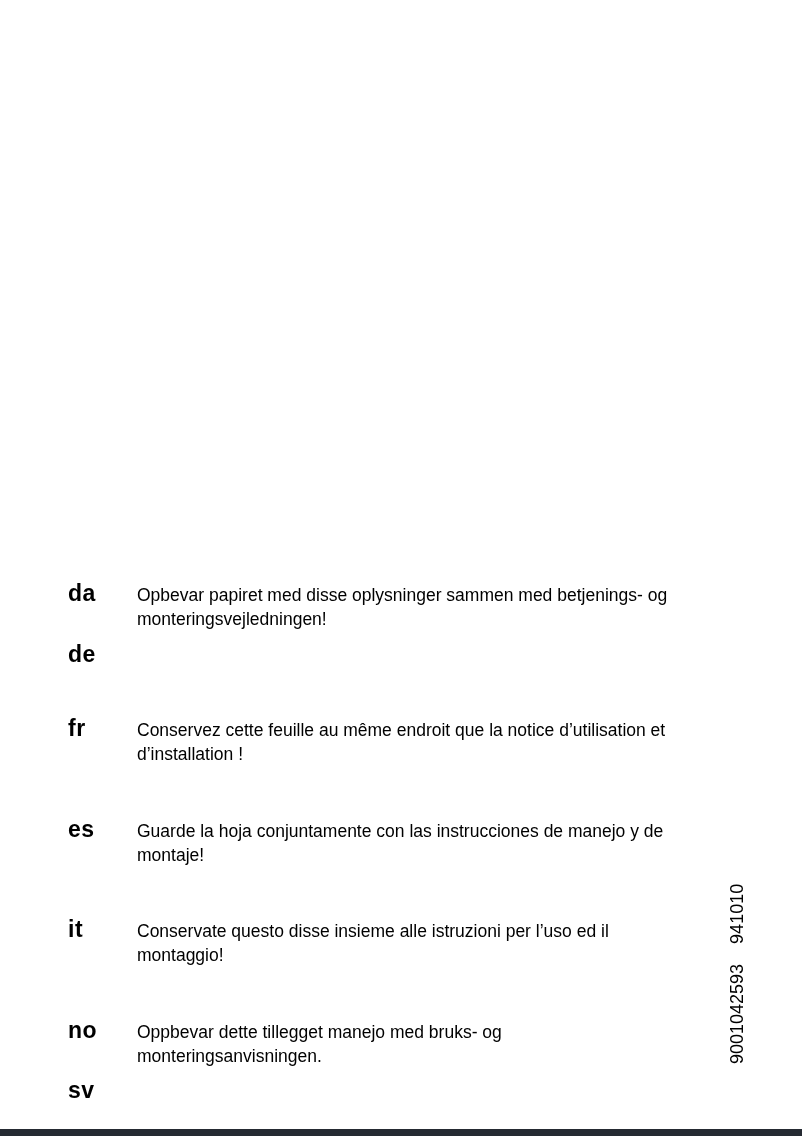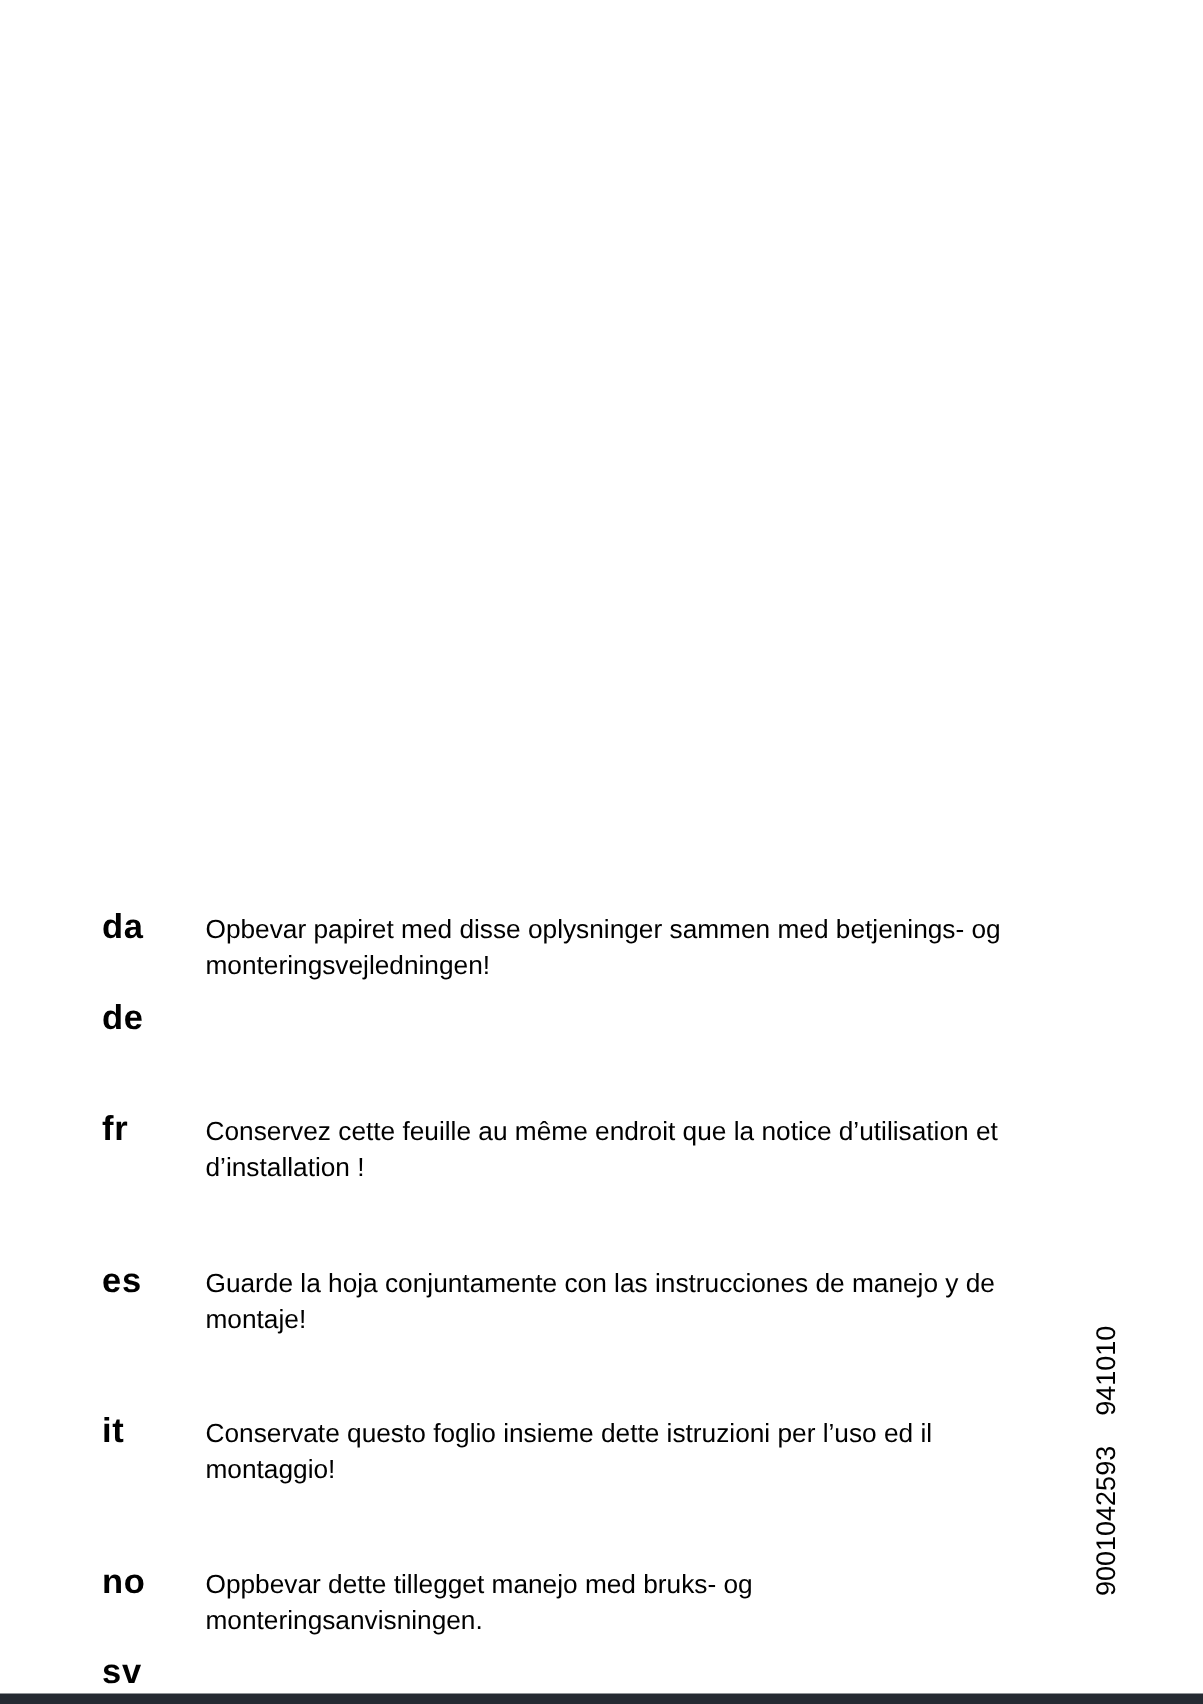--- a/index.html
+++ b/index.html
@@ -11,21 +11,21 @@
     width: 802px;
     height: 1136px;
     background: #ffffff;
     overflow: hidden;
     font-family: "Liberation Sans", sans-serif;
     color: #000000;
   }
   .notices {
     position: absolute;
     left: 68px;
-    top: 565px;
+    top: 541px;
     display: flex;
     flex-direction: column;
     gap: 10.5px;
   }
   .notice-row {
     display: grid;
     grid-template-columns: 69px auto;
     align-items: baseline;
   }
   .lang-code {
@@ -84,21 +84,21 @@
   </div>
 
   <div class="notice-row">
     <span class="lang-code">es</span>
     <span class="notice-text">Guarde la hoja conjuntamente con las instrucciones de manejo y de
 montaje!</span>
   </div>
 
   <div class="notice-row">
     <span class="lang-code">it</span>
-    <span class="notice-text">Conservate questo foglio insieme dette istruzioni per l’uso ed il
+    <span class="notice-text">Conservate questo disse insieme alle istruzioni per l’uso ed il
 montaggio!</span>
   </div>
 
 
   <div class="notice-row">
     <span class="lang-code">no</span>
     <span class="notice-text">Oppbevar dette tillegget manejo med bruks- og
 monteringsanvisningen.</span>
   </div>
 

